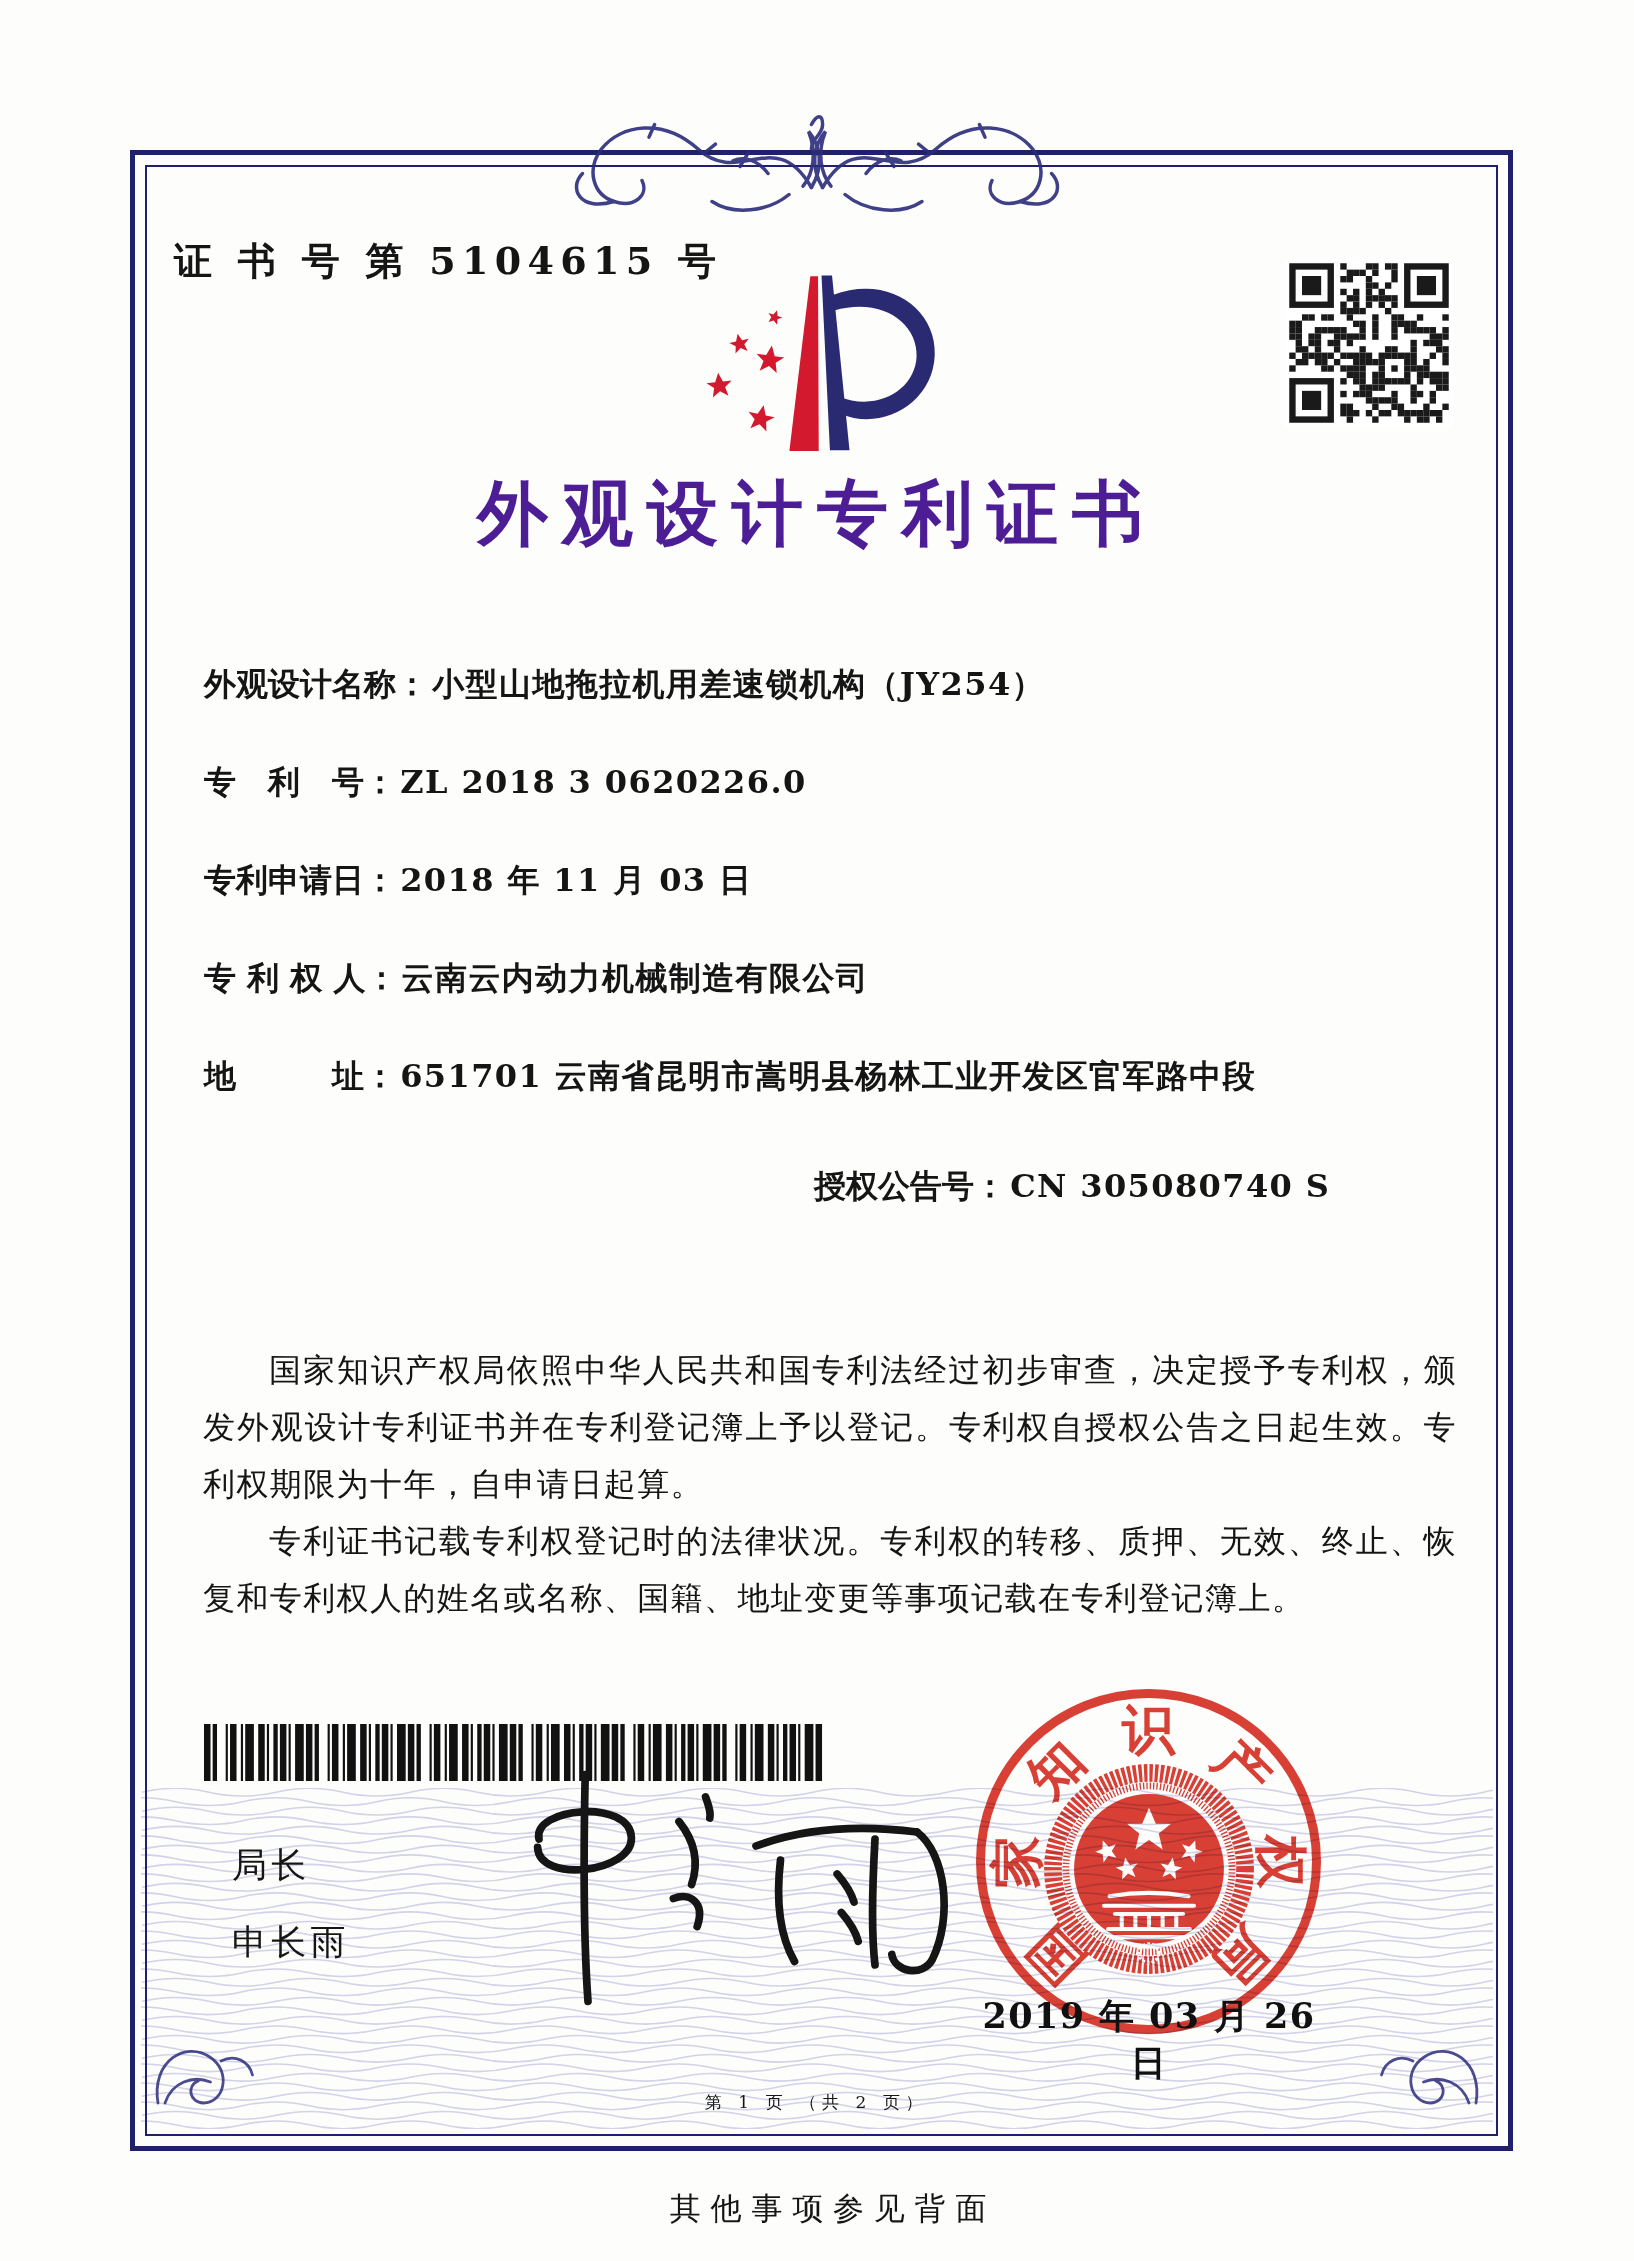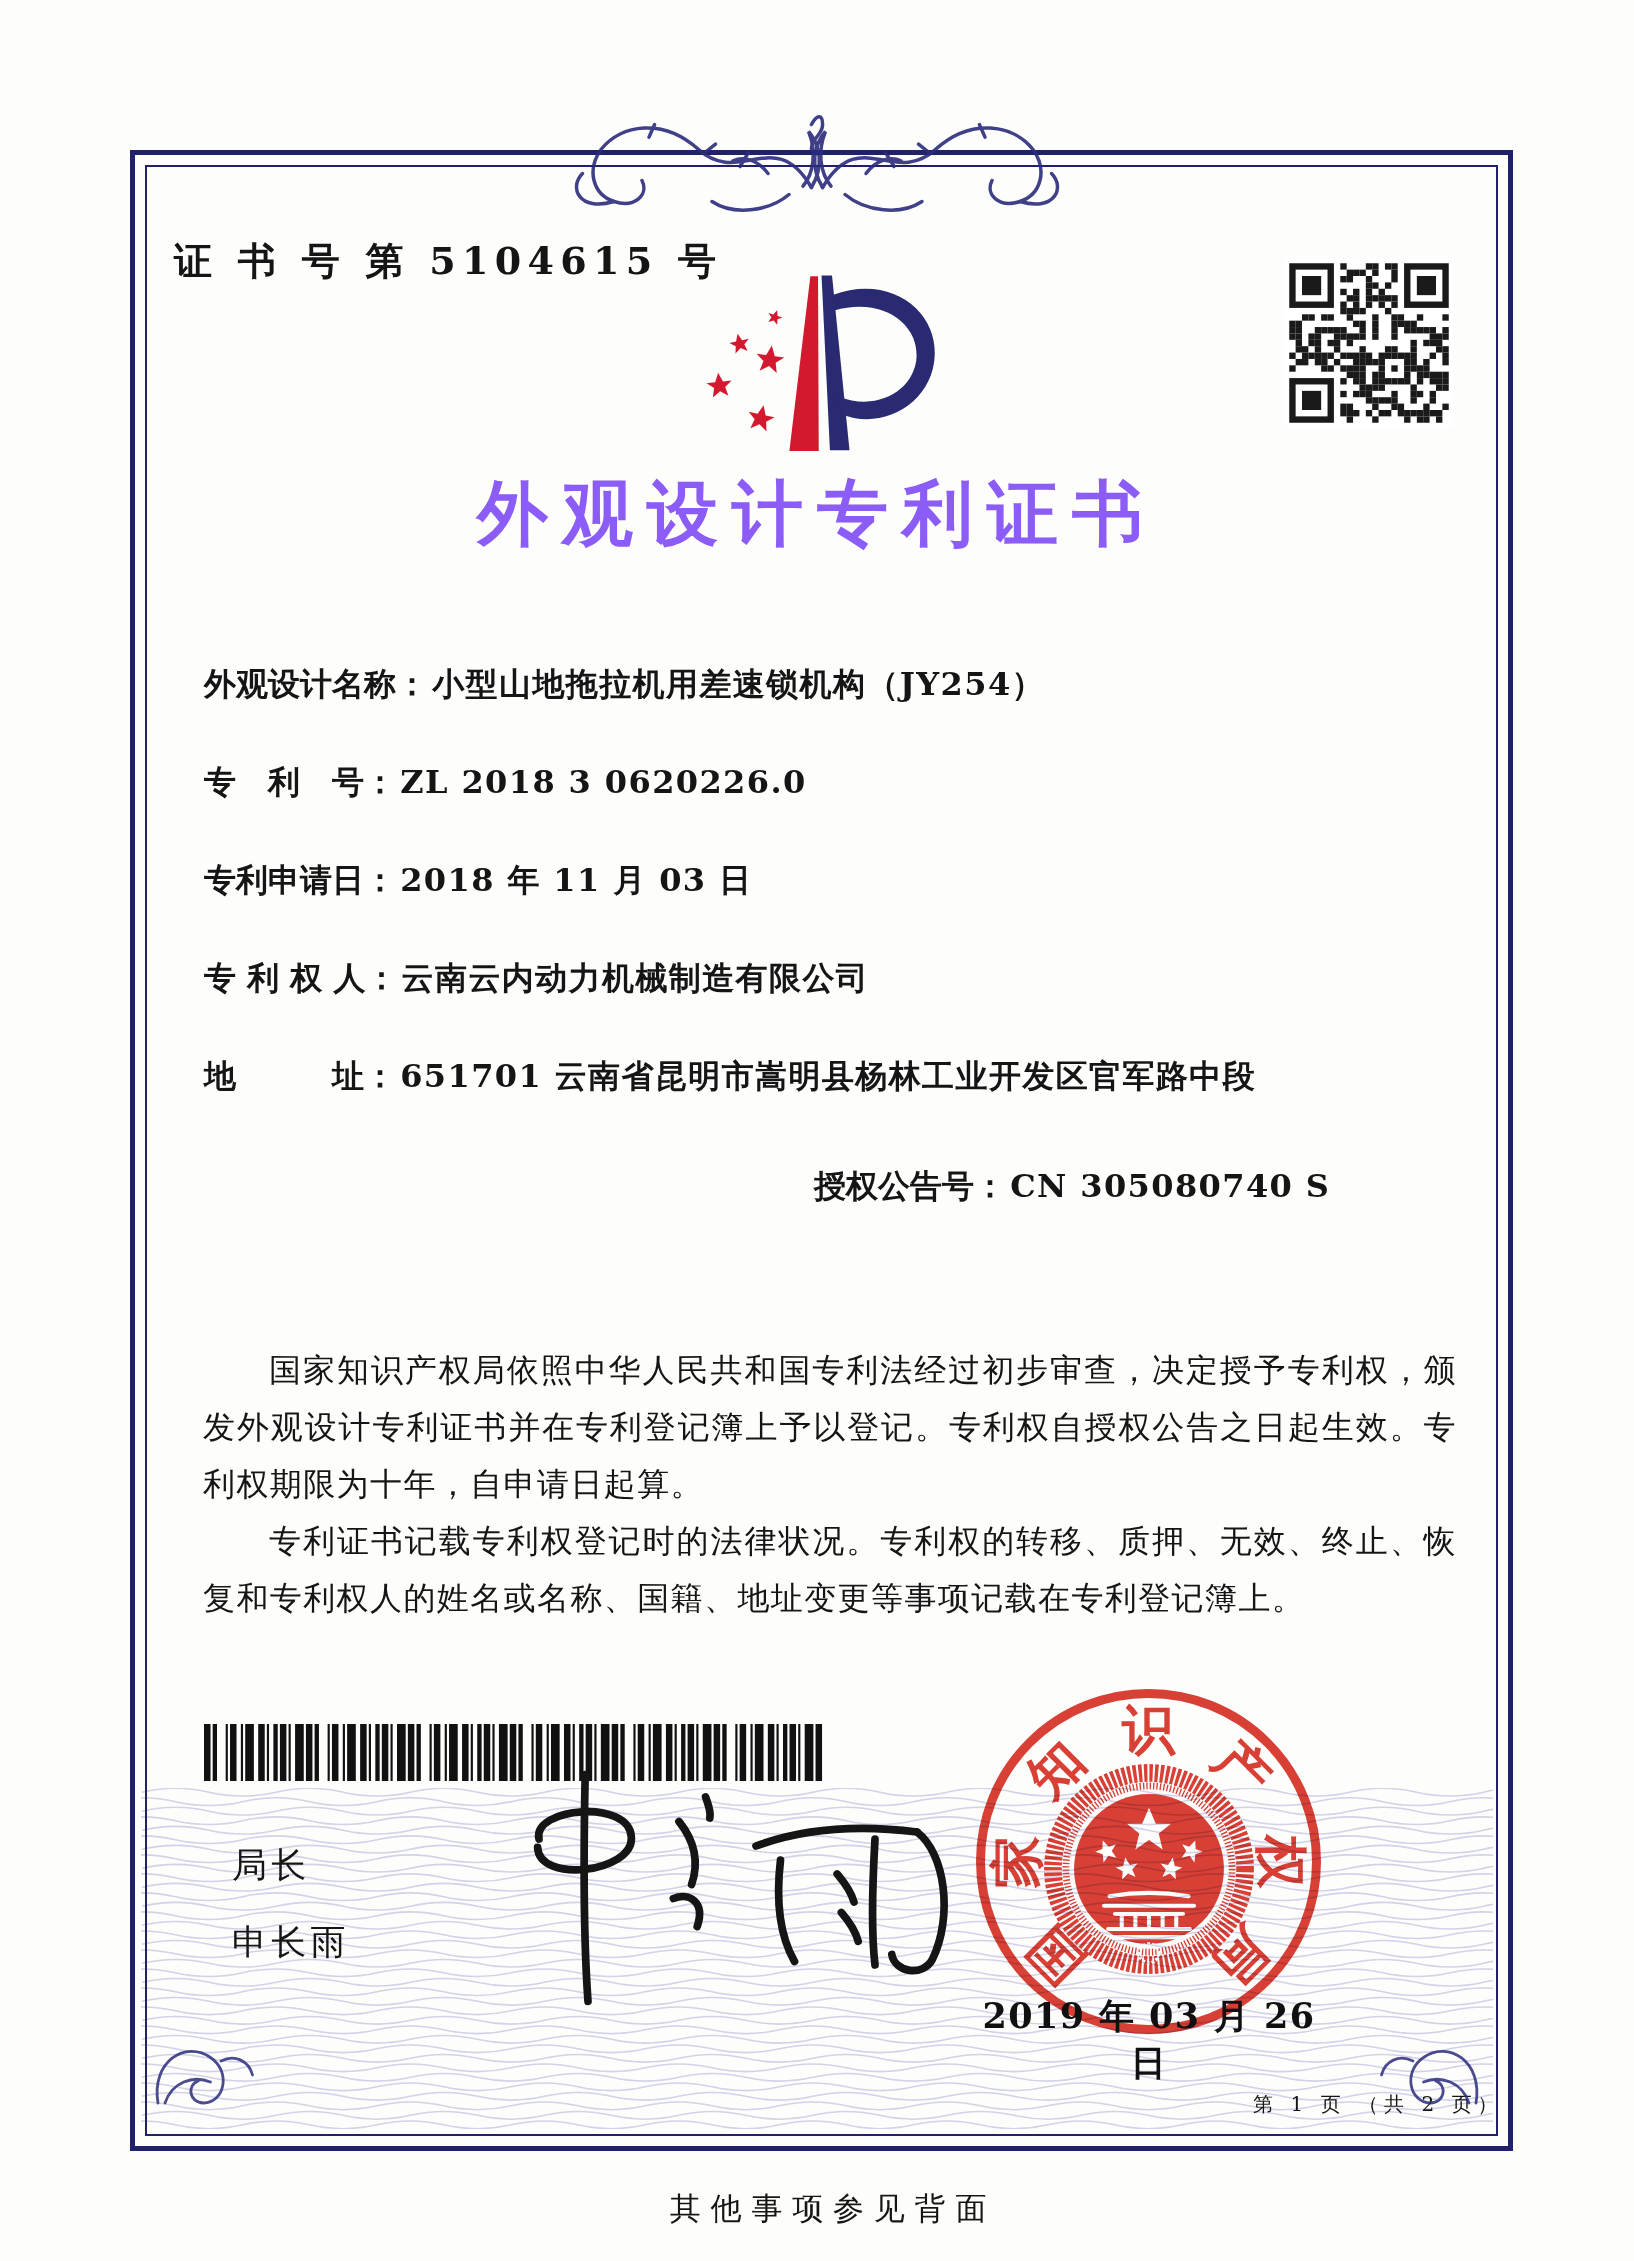--- a/index.html
+++ b/index.html
@@ -6,41 +6,41 @@
   .page{position:relative;width:1634px;height:2261px;background:#fdfdfb;overflow:hidden;
         font-family:"DejaVu Serif","Liberation Serif",serif;color:#151515;}
   .abs{position:absolute;}
   .frame{left:130px;top:150px;width:1373px;height:1991px;border:5.6px solid #20206b;z-index:1;}
   .frame-inner{position:absolute;inset:9.8px;border:2.1px solid #20206b;}
   .dragons{left:565px;top:81px;width:504px;height:143px;z-index:3;}
   .cert-no{left:174px;top:236px;font-size:38px;letter-spacing:6.3px;font-weight:600;z-index:2;}
   .logo{left:658px;top:253px;width:311px;height:210px;z-index:2;}
   .qr{left:1285px;top:259px;width:168px;height:168px;z-index:2;}
   .title{left:0;width:1634px;text-align:center;top:467px;margin:0;font-size:71px;font-weight:700;
-         letter-spacing:14px;color:#8b5cf6;z-index:2;}
+         letter-spacing:14px;color:#4c1d95;z-index:2;}
   .fields{left:204px;top:663px;width:1259px;font-size:32px;z-index:2;}
   .row{position:relative;height:98px;}
   .lab{font-weight:700;white-space:pre;}
   .val{margin-left:4.2px;letter-spacing:1.4px;font-weight:bold;}
   .pair2{position:absolute;left:610px;top:0;margin-top:12px;}
   .paras{left:203px;top:1342px;width:1254px;font-size:32px;line-height:57px;text-align:justify;
          letter-spacing:1.4px;z-index:2;}
   .paras p{margin:0;text-indent:66px;}
   .waves{left:141px;top:1788px;width:1352px;height:341px;z-index:0;}
   .barcode{left:204px;top:1724px;width:624px;height:57px;z-index:2;}
   .signer{left:232px;top:1827px;font-size:35px;line-height:77px;letter-spacing:4.2px;z-index:2;}
   .signature{left:427px;top:1755px;width:644px;height:252px;z-index:3;}
   .seal{left:972px;top:1685px;width:353px;height:353px;z-index:5;mix-blend-mode:multiply;opacity:.95;}
   .seal-ring{position:absolute;inset:4.2px;border:9px solid #d8352b;border-radius:50%;}
   .ringchar{position:absolute;left:50%;top:50%;font-size:53px;font-weight:700;color:#d8352b;
             font-family:"DejaVu Serif",serif;}
   .emblem{position:absolute;left:50%;top:52%;transform:translate(-50%,-50%);width:218px;height:218px;}
   .seal-date{left:960px;top:1993px;width:378px;text-align:center;font-size:35px;font-weight:600;
              letter-spacing:1.4px;color:#101010;z-index:6;}
-  .page-info{left:130px;width:1373px;text-align:right;top:2091px;font-size:20px;letter-spacing:5.6px;z-index:2;}
+  .page-info{left:130px;width:1373px;text-align:center;top:2091px;font-size:17px;letter-spacing:5.6px;z-index:2;}
   .back-note{left:16px;width:1634px;text-align:center;top:2188px;font-size:31px;letter-spacing:9.8px;z-index:2;}
   .corner{width:119px;height:119px;z-index:2;opacity:.85;}
   .corner-left{left:144px;top:1998px;}
   .corner-right{left:1371px;top:1998px;transform:scaleX(-1);}
 </style>
 </head>
 <body>
 
 <div class="page">
 

